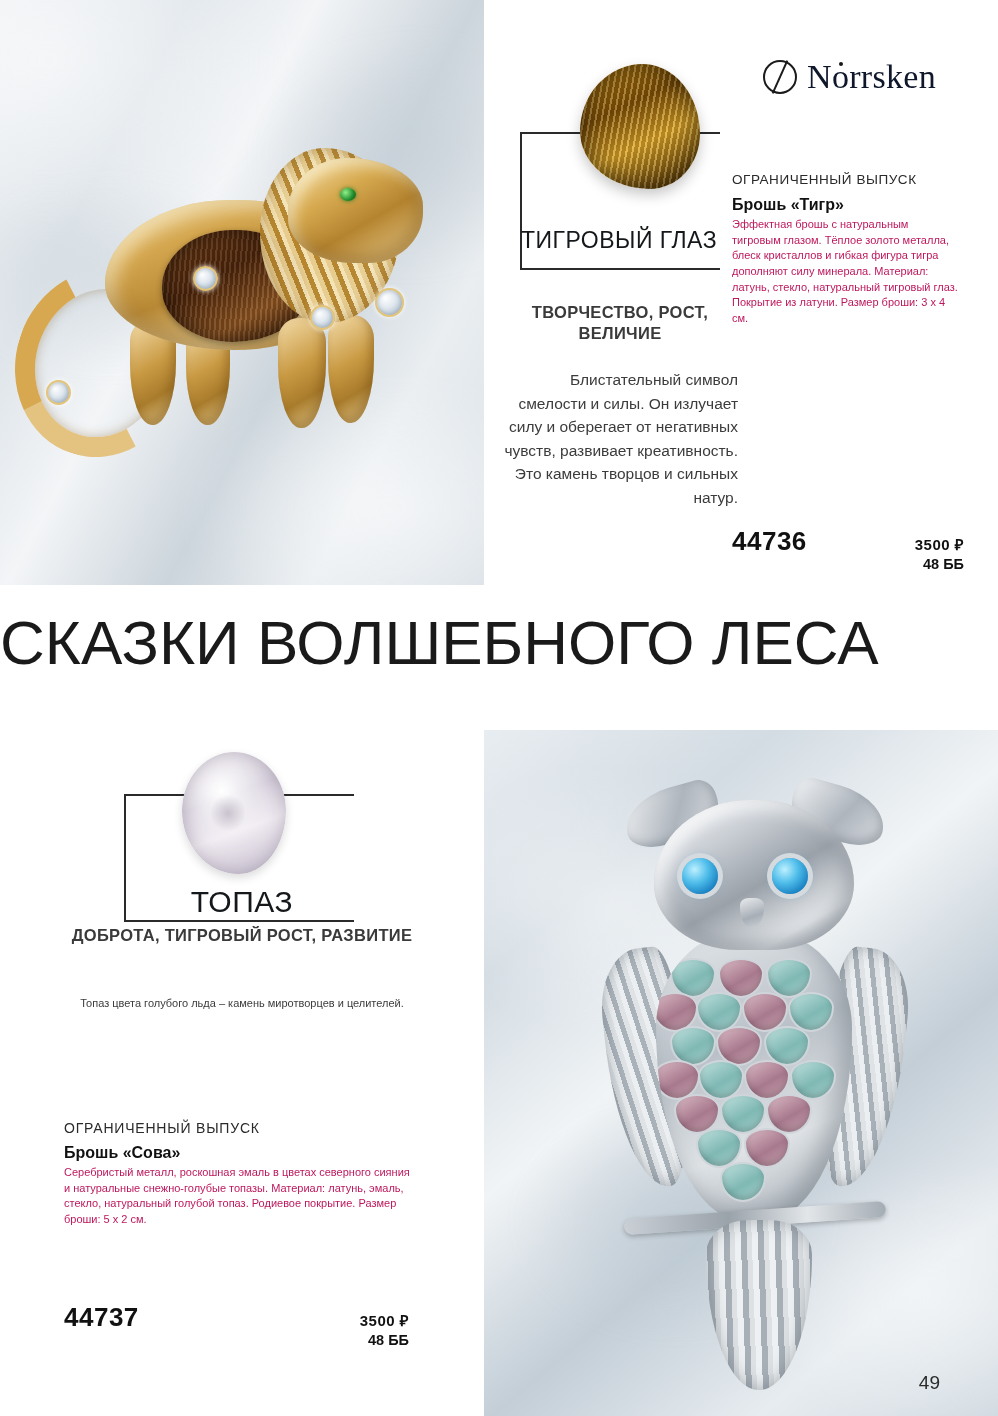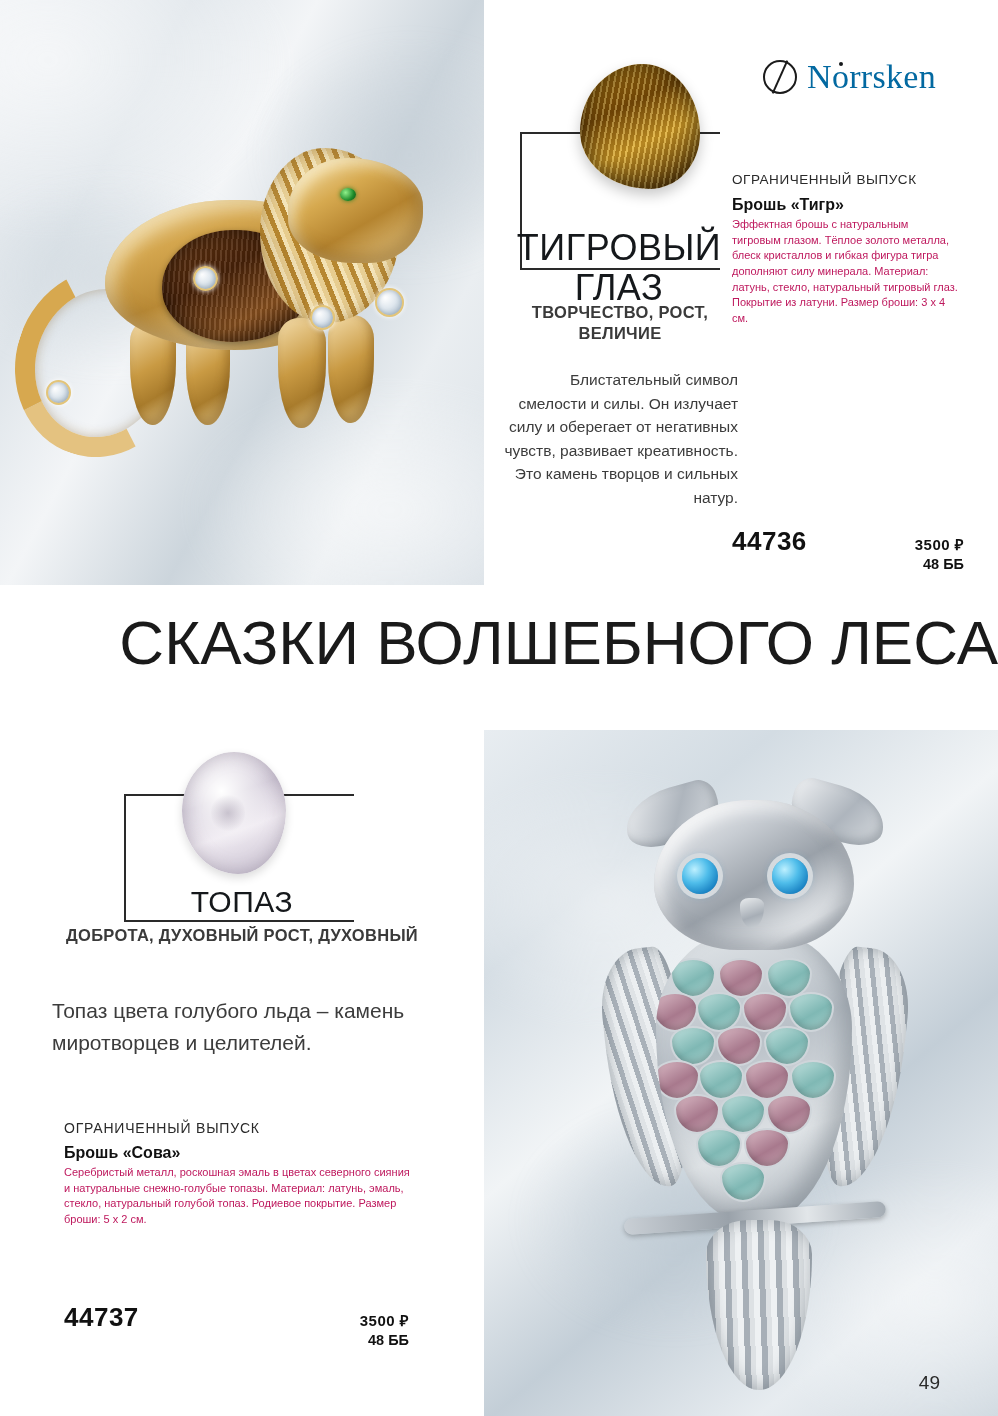--- a/index.html
+++ b/index.html
@@ -156,21 +156,21 @@
     margin-left: -1px;
     width: 2px; height: 36px;
     background: #1b1b1b;
     transform: rotate(24deg);
     transform-origin: 50% 50%;
   }
   .brand-name {
     font-family: "Liberation Serif", serif;
     font-size: 34px;
     letter-spacing: .3px;
-    color: #0369a1;
+    color: #0f172a;
   }
   .brand-name .umlaut {
     position: relative;
   }
   .brand-name .umlaut::after {
     content: "";
     position: absolute;
     left: 50%; top: 4px;
     margin-left: -2px;
     width: 4px; height: 4px;
@@ -214,21 +214,21 @@
     background: #2a2a2a;
   }
   .bracket::before { top: -2px; }
   .bracket::after { bottom: -2px; }
 
   .stone-title {
     position: absolute;
     left: 0; top: 208px;
     width: 230px;
     text-align: center;
-    font-size: 36px;
+    font-size: 23px;
     line-height: 1.12;
     letter-spacing: .5px;
     color: #15181b;
     font-weight: 400;
   }
   .stone-virtues {
     position: absolute;
     left: -6px; top: 282px;
     width: 244px;
     text-align: center;
@@ -300,21 +300,21 @@
     font-size: 14.5px;
     font-weight: 700;
     color: #111;
   }
 
   
   .headline {
     position: absolute;
     left: 0; top: 612px;
     width: 998px;
-    text-align: right;
+    text-align: left;
     font-size: 62px;
     line-height: 1;
     letter-spacing: 0px;
     color: #1a1a1a;
     font-weight: 400;
     font-family: "Liberation Sans", sans-serif;
   }
 
   
   .bottom-left {
@@ -377,22 +377,22 @@
     font-size: 16.5px;
     line-height: 1.3;
     letter-spacing: .3px;
     font-weight: 700;
     color: #3a3a3a;
   }
   .topaz-desc {
     position: absolute;
     left: 52px; top: 265px;
     width: 380px;
-    text-align: left;
-    font-size: 21px;
+    text-align: center;
+    font-size: 11px;
     line-height: 1.5;
     color: #3c3c3c;
   }
 
   .product-owl {
     position: absolute;
     left: 64px; top: 390px;
     width: 350px;
   }
   .limited2 {
@@ -576,21 +576,21 @@
     <div class="bb">48 ББ</div>
   </div>
 </div>
 
 <div class="headline">СКАЗКИ ВОЛШЕБНОГО ЛЕСА</div>
 
 <div class="bottom-left">
   <div class="bracket2"></div>
   <div class="stone-topaz"></div>
   <div class="topaz-title">ТОПАЗ</div>
-  <div class="topaz-virtues">ДОБРОТА, ДУХОВНЫЙ РОСТ, ДУХОВНЫЙ</div>
+  <div class="topaz-virtues">ДОБРОТА, ТИГРОВЫЙ РОСТ, РАЗВИТИЕ</div>
   <div class="topaz-desc">Топаз цвета голубого льда – камень миротворцев и целителей.</div>
 
   <div class="product-owl">
     <div class="limited2">ОГРАНИЧЕННЫЙ ВЫПУСК</div>
     <div class="prod-name">Брошь «Сова»</div>
     <div class="prod-desc">Серебристый металл, роскошная эмаль в цветах северного сияния и натуральные снежно-голубые топазы. Материал: латунь, эмаль, стекло, натуральный голубой топаз. Родиевое покрытие. Размер броши: 5 х 2 см.</div>
   </div>
 
   <div class="price-row2">
     <div class="art">44737</div>

